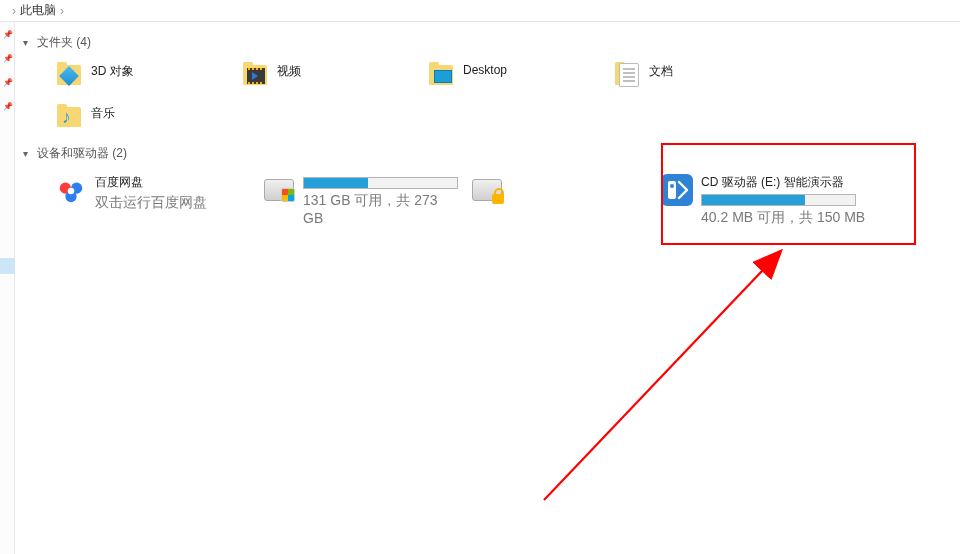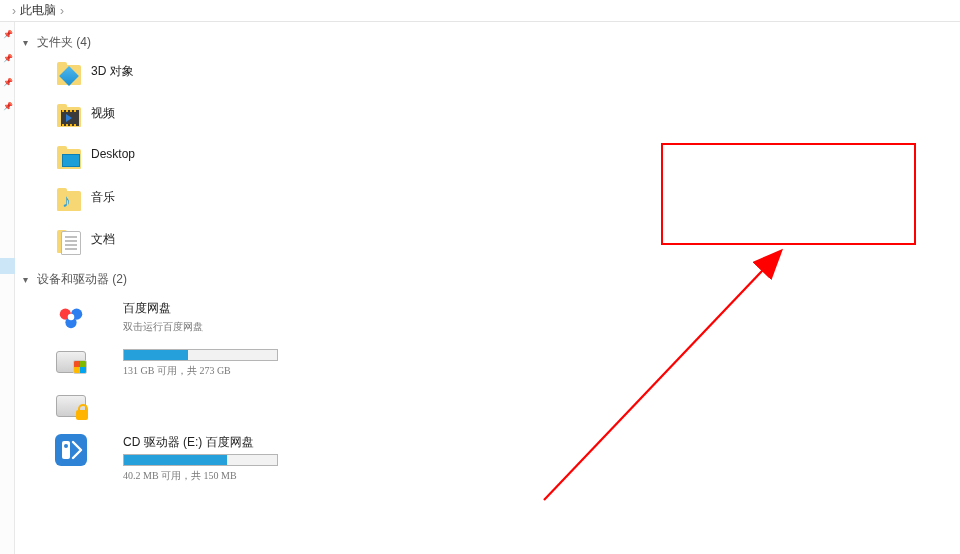--- a/index.html
+++ b/index.html
@@ -10,34 +10,34 @@
 
 .sidebar { position: absolute; left: 0; top: 22px; bottom: 0; width: 15px; background: #fcfcfc; border-right: 1px solid #e8e8e8; display: flex; flex-direction: column; align-items: center; padding-top: 8px; gap: 16px; }
 .pin { width: 8px; height: 8px; color: #888; font-size: 8px; }
 .sidebar .sel { position: absolute; left: 0; bottom: 280px; width: 15px; height: 16px; background: #cde6f7; }
 
 .content { position: absolute; left: 15px; right: 0; top: 22px; bottom: 0; padding: 8px 0 0 4px; }
 
 .group-header { display: flex; align-items: center; font-size: 12px; color: #555; padding: 4px 4px 6px 4px; cursor: default; }
 .group-header .chev { width: 14px; font-size: 10px; color: #666; }
 
-.items-row { display: flex; flex-wrap: wrap; padding-left: 30px; flex-direction: column; }
+.items-row { display: flex; flex-wrap: wrap; padding-left: 30px; }
 .folder-item { width: 186px; display: flex; align-items: flex-start; padding: 4px 6px; margin-bottom: 4px; }
 .folder-icon { width: 30px; height: 30px; flex-shrink: 0; margin-right: 6px; position: relative; }
 .folder-back { position: absolute; left: 2px; top: 4px; width: 24px; height: 20px; background: #f7d774; border-radius: 2px 2px 1px 1px; }
 .folder-tab { position: absolute; left: 2px; top: 1px; width: 10px; height: 6px; background: #f7d774; border-radius: 2px 2px 0 0; }
 .folder-inner { position: absolute; }
 .folder-label { font-size: 12px; color: #222; padding-top: 2px; }
 
-.device-item { width: 200px; display: flex; align-items: flex-start; padding: 6px 6px; gap: 28px; }
+.device-item { width: 200px; display: flex; align-items: flex-start; padding: 6px 6px; }
 .device-item.wide { width: 208px; }
 .device-icon { width: 32px; height: 32px; flex-shrink: 0; margin-right: 8px; display: flex; align-items: center; justify-content: center; }
 .device-text { flex: 1; }
 .device-name { font-size: 12px; color: #222; }
-.device-sub { font-size: 10px; color: #7a7a7a; margin-top: 3px; font-family: Liberation Serif, serif; }
+.device-sub { font-size: 14px; color: #7a7a7a; margin-top: 3px; }
 .capacity-bar { width: 155px; height: 12px; border: 1px solid #b5b5b5; background: #f2f2f2; margin: 3px 0 3px 0; position: relative; }
 .capacity-fill { height: 100%; background: #26a0da; }
 
 .highlight-box { position: absolute; border: 2px solid #ff0000; }
 
 .arrow-svg { position: absolute; pointer-events: none; }
 
 
 .ov-desktop { left: 7px; top: 9px; width: 18px; height: 13px; background: #1e9ed9; border: 1px solid #0d7fb5; }
 .ov-video { left: 6px; top: 7px; width: 18px; height: 16px; background: #3a3a3a; }
@@ -104,35 +104,35 @@
       <div class="folder-label">视频</div>
     </div>
     <div class="folder-item">
       <div class="folder-icon">
         <div class="folder-tab"></div>
           <div class="folder-back"></div>
         <div class="folder-inner ov-desktop"></div>
       </div>
       <div class="folder-label">Desktop</div>
     </div>
+    <div class="folder-item" style="width:110px">
+      <div class="folder-icon">
+        <div class="folder-tab"></div>
+          <div class="folder-back"></div>
+        <div class="folder-inner ov-doc"></div>
+      </div>
+      <div class="folder-label">文档</div>
+    </div>
     <div class="folder-item" style="width:100%">
       <div class="folder-icon">
         <div class="folder-tab"></div>
           <div class="folder-back"></div>
         <div class="folder-inner ov-music"></div>
       </div>
       <div class="folder-label">音乐</div>
-    </div>
-    <div class="folder-item" style="width:110px">
-      <div class="folder-icon">
-        <div class="folder-tab"></div>
-          <div class="folder-back"></div>
-        <div class="folder-inner ov-doc"></div>
-      </div>
-      <div class="folder-label">文档</div>
     </div>
   </div>
 
   <div class="group-header">
     <span class="chev">▾</span>
     <span>设备和驱动器 (2)</span>
   </div>
   <div class="items-row">
 
     <div class="device-item wide">
@@ -174,21 +174,21 @@
       <div class="device-icon">
         <div class="cd-icon">
           <svg viewBox="0 0 24 24">
               <rect x="3" y="3" width="8" height="18" rx="2" fill="#fff"></rect>
               <circle cx="7" cy="8" r="2" fill="#2f83d6"></circle>
               <path d="M14 4 L22 12 L14 20" stroke="#fff" stroke-width="2.4" fill="none" stroke-linecap="round" stroke-linejoin="round"></path>
             </svg>
         </div>
       </div>
       <div class="device-text">
-        <div class="device-name">CD 驱动器 (E:) 百度网盘</div>
+        <div class="device-name">CD 驱动器 (E:) 智能演示器</div>
         <div class="capacity-bar">
           <div class="capacity-fill" id="fill-cd" style="width: 67%;"></div>
         </div>
         <div class="device-sub">40.2 MB 可用，共 150 MB</div>
       </div>
     </div>
 
   </div>
 </div>
 

